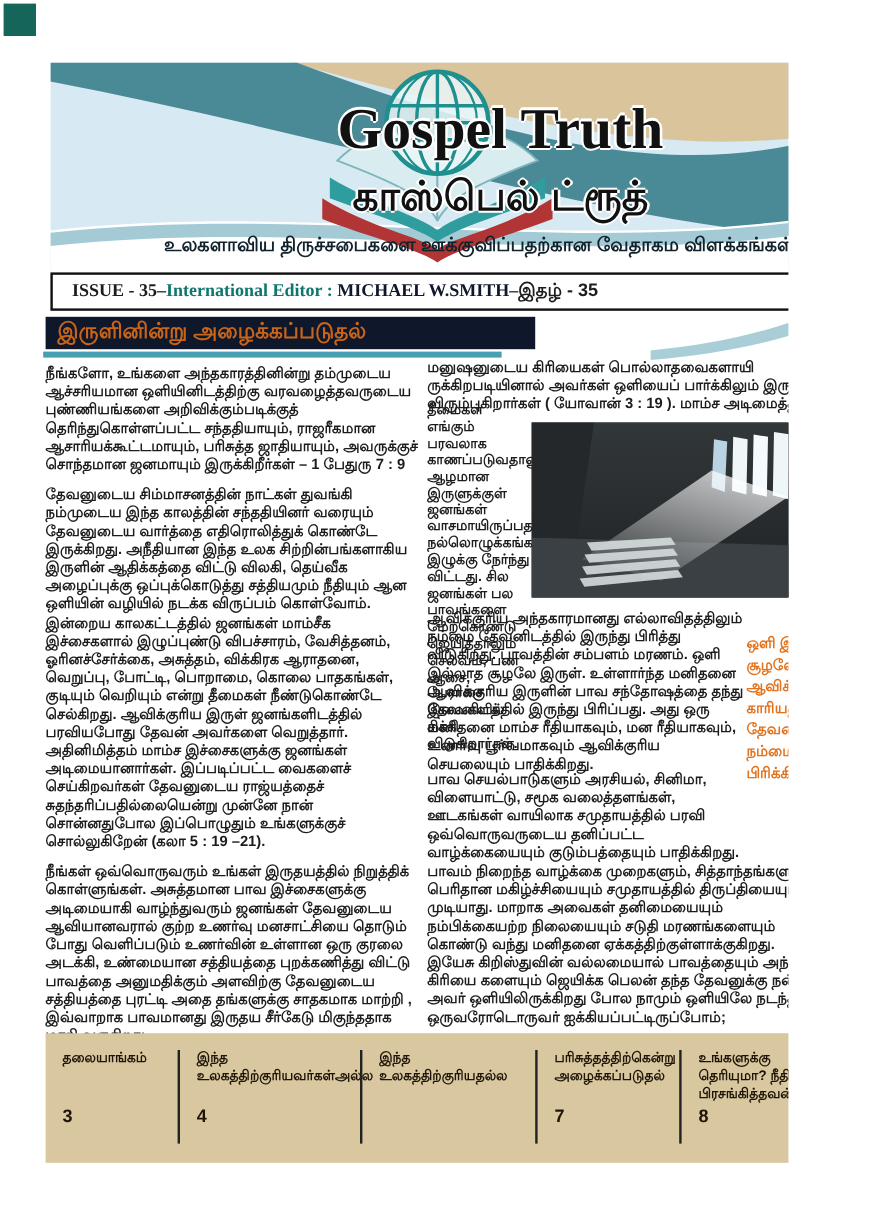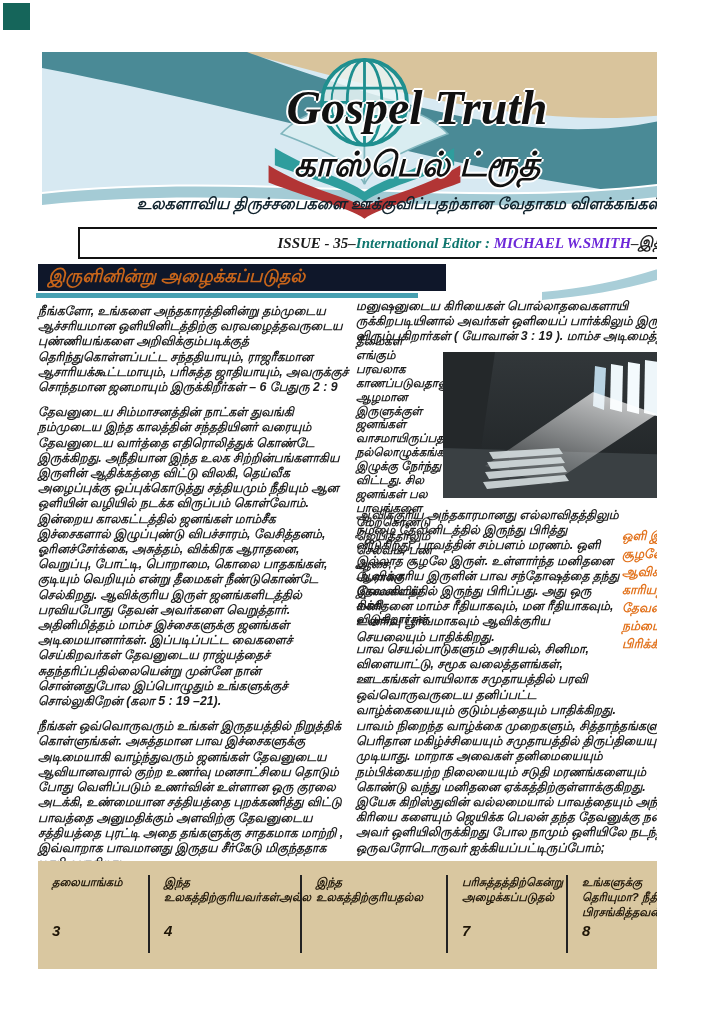--- a/index.html
+++ b/index.html
@@ -1,41 +1,41 @@
 <!DOCTYPE html>
 <html><head>
 <meta charset="utf-8">
 <style>
   html,body{margin:0;padding:0;background:#ffffff;}
   .page{position:relative;width:657px;height:1024px;background:#ffffff;overflow:hidden;
-        font-family:"Liberation Sans", sans-serif;color:#1c1c1c;font-style:italic;}
+        font-family:"Liberation Sans", sans-serif;color:#1c1c1c;}
   .abs{position:absolute;}
 
   
   .corner-mark{left:3px;top:3px;width:27px;height:27px;background:#15655a;}
 
   
   .banner{left:42px;top:52px;width:645px;height:173px;}
   .banner svg{position:absolute;left:0;top:0;width:100%;height:100%;}
   .logo{position:absolute;left:10px;top:28px;width:130px;height:112px;}
   .title-en{position:absolute;left:130px;top:28px;width:490px;text-align:center;
             font-family:"Liberation Serif", serif;font-weight:bold;font-size:48px;line-height:56px;
             color:#111;text-shadow:-2px 0 0 #fff,2px 0 0 #fff,0 -2px 0 #fff,0 2px 0 #fff,1px 1px 0 #fff,-1px -1px 0 #fff;}
   .title-ta{position:absolute;left:130px;top:90px;width:490px;text-align:center;
             font-weight:bold;font-size:34px;line-height:44px;color:#111;
             text-shadow:-2px 0 0 #fff,2px 0 0 #fff,0 -2px 0 #fff,0 2px 0 #fff;}
   .tagline{position:absolute;left:40px;top:143px;width:580px;text-align:right;
            font-weight:bold;font-size:16px;color:#10222c;}
 
   
   .issue-bar{left:42px;top:227px;width:645px;height:31px;background:#ffffff;border:2px solid #111;
-             box-sizing:border-box;display:flex;align-items:center;justify-content:flex-end;
-             padding:14px 16px;font-family:"Liberation Serif", serif;font-weight:bold;font-size:15px;margin-left:36px;}
+             box-sizing:border-box;display:flex;align-items:center;justify-content:flex-start;
+             padding:14px 16px;font-family:"Liberation Serif", serif;font-weight:bold;font-size:15px;}
   .issue-bar .ed-label{color:#0f766e;}
-  .issue-bar .ed-name{color:#6d28d9;}
+  .issue-bar .ed-name{color:#0f172a;}
   .issue-ta{font-family:"Liberation Sans", sans-serif;}
 
   
   .heading-band{left:38px;top:264px;width:408px;height:27px;background:#0f172a;
                 display:flex;align-items:center;padding-left:10px;box-sizing:border-box;}
   .heading-band .h-text{color:#c8651a;font-weight:bold;font-size:18px;}
   .heading-rule{left:36px;top:293px;width:382px;height:5px;background:#47a0b1;}
   .corner-wave{left:542px;top:254px;width:180px;height:50px;}
 
   
@@ -105,21 +105,21 @@
 
   <div class="abs heading-band">
     <span class="h-text">இருளினின்று அழைக்கப்படுதல்</span>
   </div>
   <div class="abs heading-rule"></div>
   <svg class="abs corner-wave" viewBox="0 0 180 50">
     <path d="M180 0 C132 26 70 40 0 46 L0 38 C70 32 130 14 180 -12 Z" fill="#a9ced8"></path>
   </svg>
 
   <div class="abs col-left">
-    <p>நீங்களோ, உங்களை அந்தகாரத்தினின்று தம்முடைய ஆச்சரியமான ஒளியினிடத்திற்கு வரவழைத்தவருடைய புண்ணியங்களை அறிவிக்கும்படிக்குத் தெரிந்துகொள்ளப்பட்ட சந்ததியாயும், ராஜரீகமான ஆசாரியக்கூட்டமாயும், பரிசுத்த ஜாதியாயும், அவருக்குச் சொந்தமான ஜனமாயும் இருக்கிறீர்கள் – 6 பேதுரு 2 : 9</p>
+    <p>நீங்களோ, உங்களை அந்தகாரத்தினின்று தம்முடைய ஆச்சரியமான ஒளியினிடத்திற்கு வரவழைத்தவருடைய புண்ணியங்களை அறிவிக்கும்படிக்குத் தெரிந்துகொள்ளப்பட்ட சந்ததியாயும், ராஜரீகமான ஆசாரியக்கூட்டமாயும், பரிசுத்த ஜாதியாயும், அவருக்குச் சொந்தமான ஜனமாயும் இருக்கிறீர்கள் – 1 பேதுரு 7 : 9</p>
     <p>தேவனுடைய சிம்மாசனத்தின் நாட்கள் துவங்கி நம்முடைய இந்த காலத்தின் சந்ததியினர் வரையும் தேவனுடைய வார்த்தை எதிரொலித்துக் கொண்டே இருக்கிறது. அநீதியான இந்த உலக சிற்றின்பங்களாகிய இருளின் ஆதிக்கத்தை விட்டு விலகி, தெய்வீக அழைப்புக்கு ஒப்புக்கொடுத்து சத்தியமும் நீதியும் ஆன ஒளியின் வழியில் நடக்க விருப்பம் கொள்வோம். இன்றைய காலகட்டத்தில் ஜனங்கள் மாம்சீக இச்சைகளால் இழுப்புண்டு விபச்சாரம், வேசித்தனம், ஓரினச்சேர்க்கை, அசுத்தம், விக்கிரக ஆராதனை, வெறுப்பு, போட்டி, பொறாமை, கொலை பாதகங்கள், குடியும் வெறியும் என்று தீமைகள் நீண்டுகொண்டே செல்கிறது. ஆவிக்குரிய இருள் ஜனங்களிடத்தில் பரவியபோது தேவன் அவர்களை வெறுத்தார். அதினிமித்தம் மாம்ச இச்சைகளுக்கு ஜனங்கள் அடிமையானார்கள். இப்படிப்பட்ட வைகளைச் செய்கிறவர்கள் தேவனுடைய ராஜ்யத்தைச் சுதந்தரிப்பதில்லையென்று முன்னே நான் சொன்னதுபோல இப்பொழுதும் உங்களுக்குச் சொல்லுகிறேன் (கலா 5 : 19 –21).</p>
     <p>நீங்கள் ஒவ்வொருவரும் உங்கள் இருதயத்தில் நிறுத்திக் கொள்ளுங்கள். அசுத்தமான பாவ இச்சைகளுக்கு அடிமையாகி வாழ்ந்துவரும் ஜனங்கள் தேவனுடைய ஆவியானவரால் குற்ற உணர்வு மனசாட்சியை தொடும் போது வெளிப்படும் உணர்வின் உள்ளான ஒரு குரலை அடக்கி, உண்மையான சத்தியத்தை புறக்கணித்து விட்டு பாவத்தை அனுமதிக்கும் அளவிற்கு தேவனுடைய சத்தியத்தை புரட்டி அதை தங்களுக்கு சாதகமாக மாற்றி , இவ்வாறாக பாவமானது இருதய சீர்கேடு மிகுந்ததாக மாறி வருகிறது.</p>
   </div>
 
   <div class="abs col-right">
     <div class="rc-intro">மனுஷனுடைய கிரியைகள் பொல்லாதவைகளாயி ருக்கிறபடியினால் அவர்கள் ஒளியைப் பார்க்கிலும் இருளை விரும்புகிறார்கள் ( யோவான் 3 : 19 ). மாம்ச அடிமைத்தனம் ,</div>
     <div class="rc-beside">தீமைகள் எங்கும் பரவலாக காணப்படுவதானும், ஆழமான இருளுக்குள் ஜனங்கள் வாசமாயிருப்பதானும் நல்லொழுக்கங்களுக்கு இழுக்கு நேர்ந்து விட்டது. சில ஜனங்கள் பல பாவங்களை மேற்கொண்டு ஜெயித்தாலும் செல்வம், பண ஆசை, பேராசை இவைகளில் சிக்கி விடுகிறார்கள்.</div>
 
     <div class="rc-photo">
       <svg viewBox="0 0 270 146" preserveAspectRatio="none">

